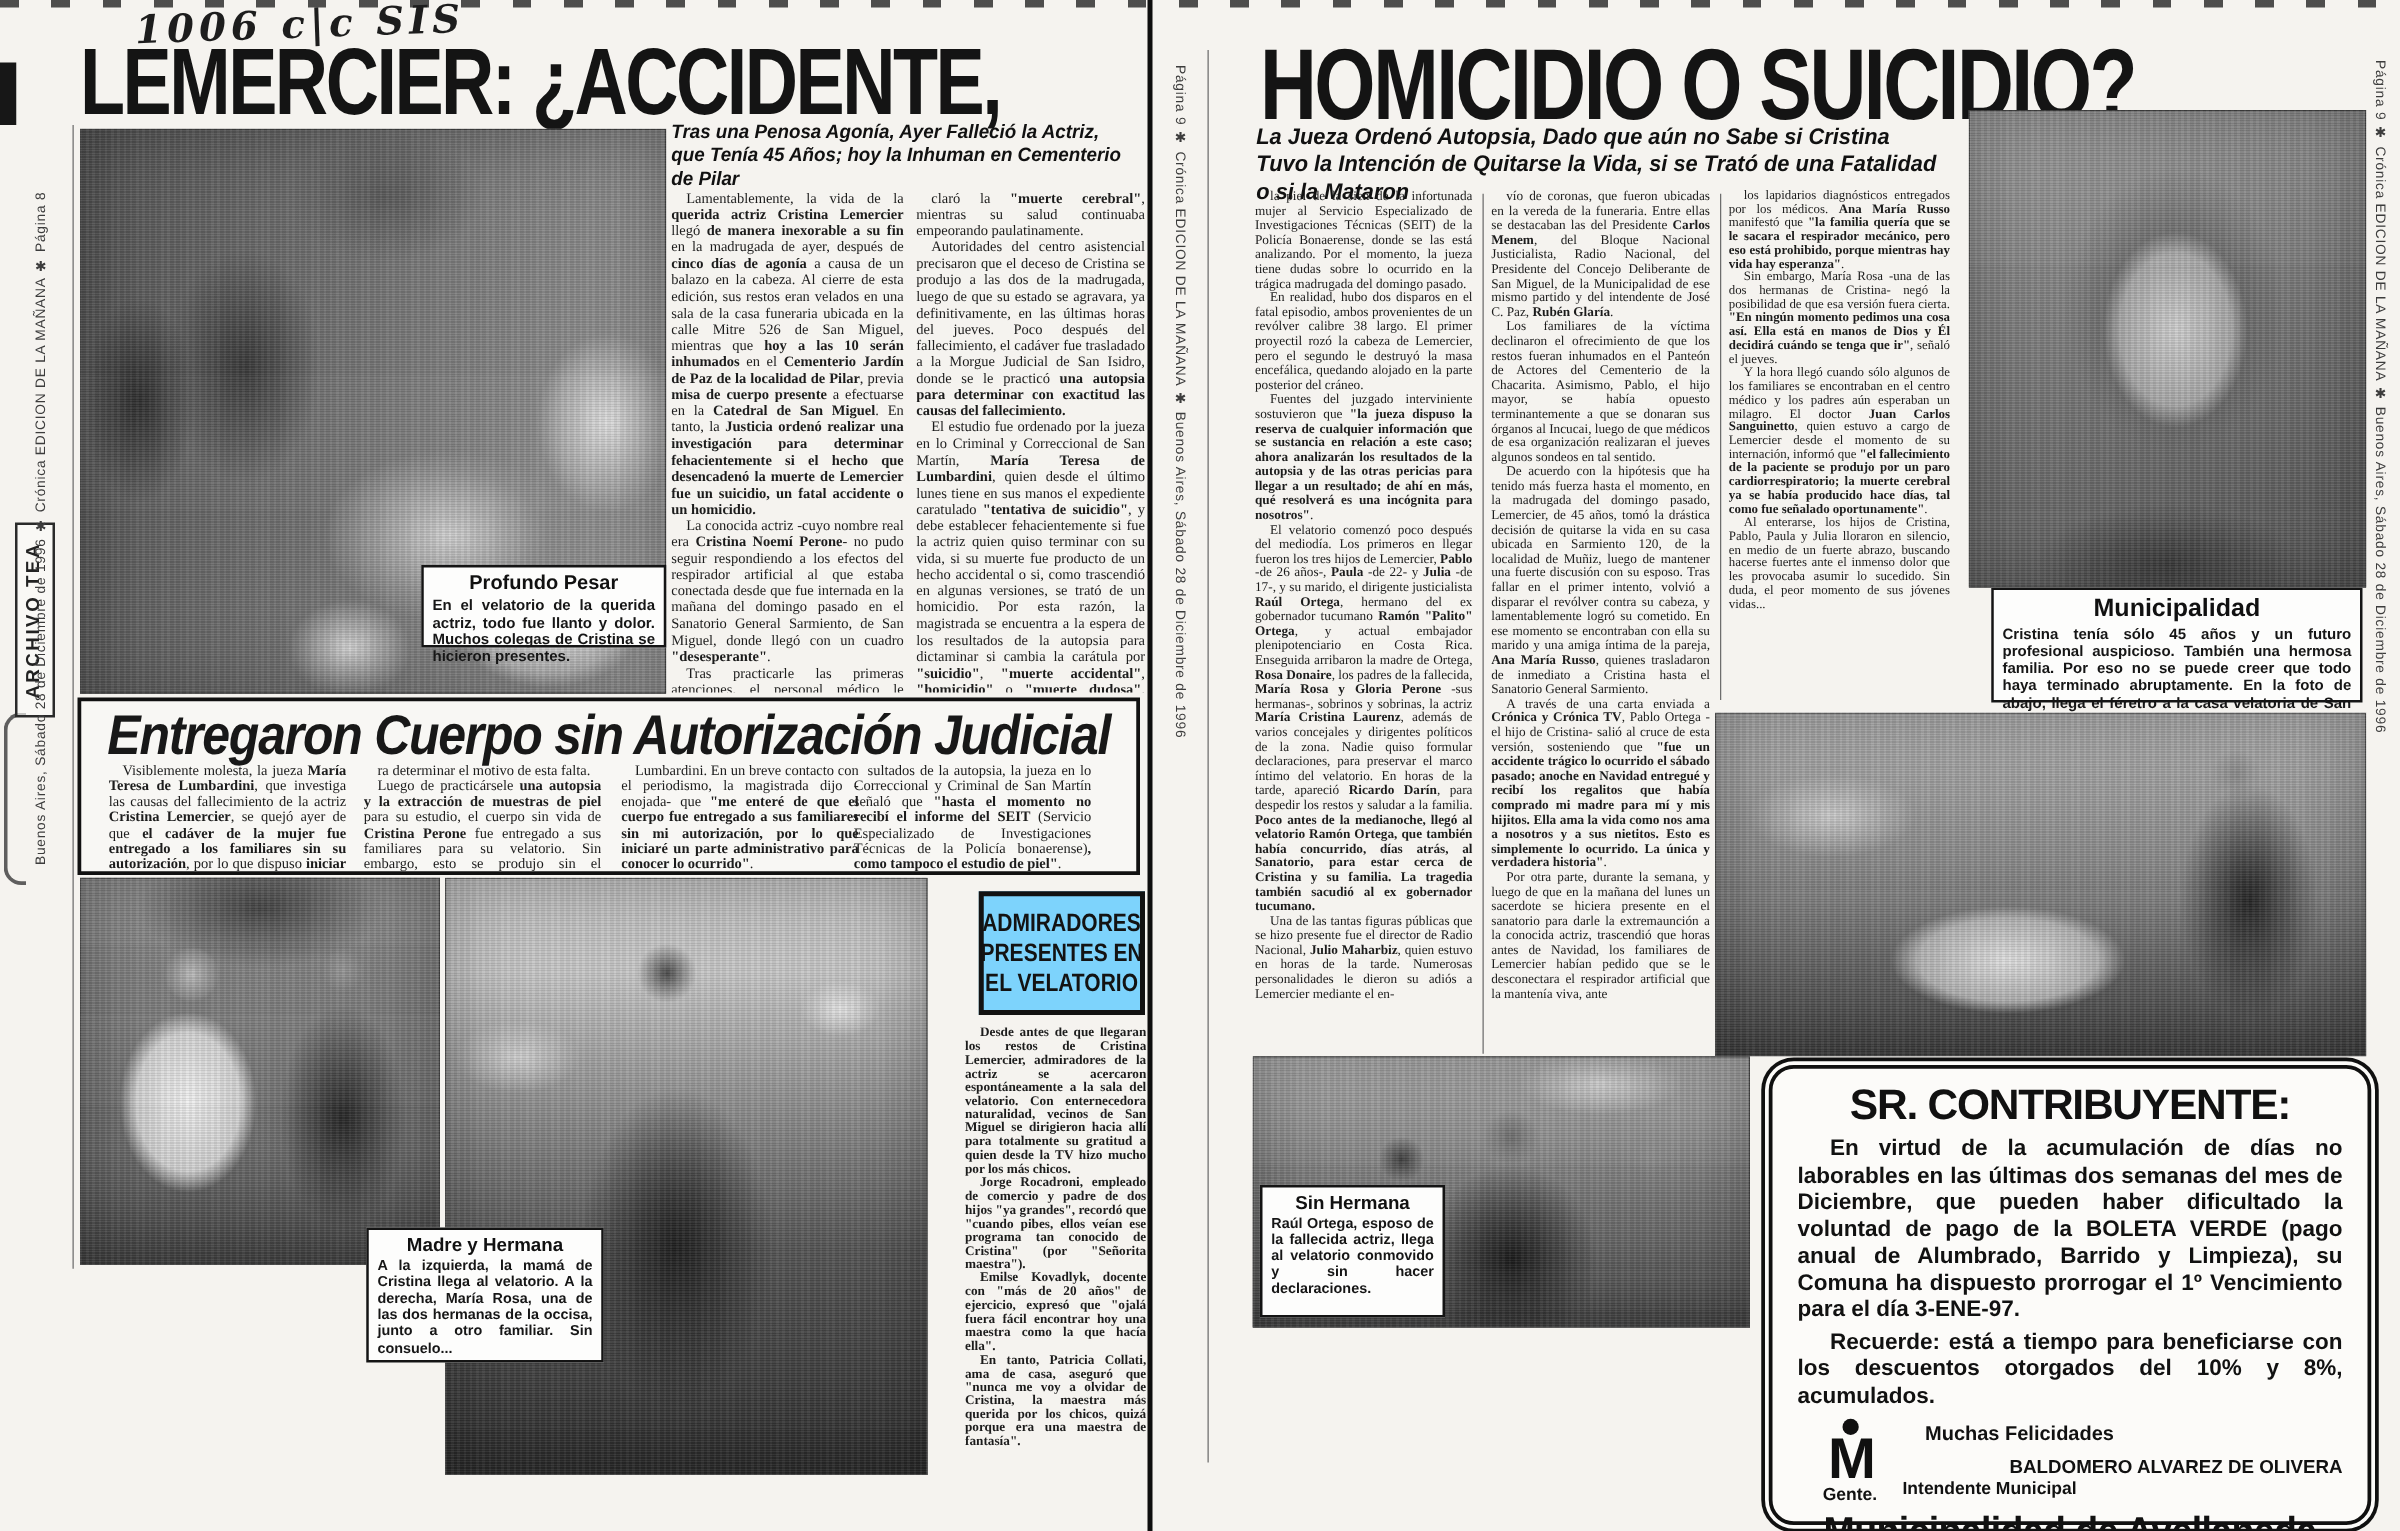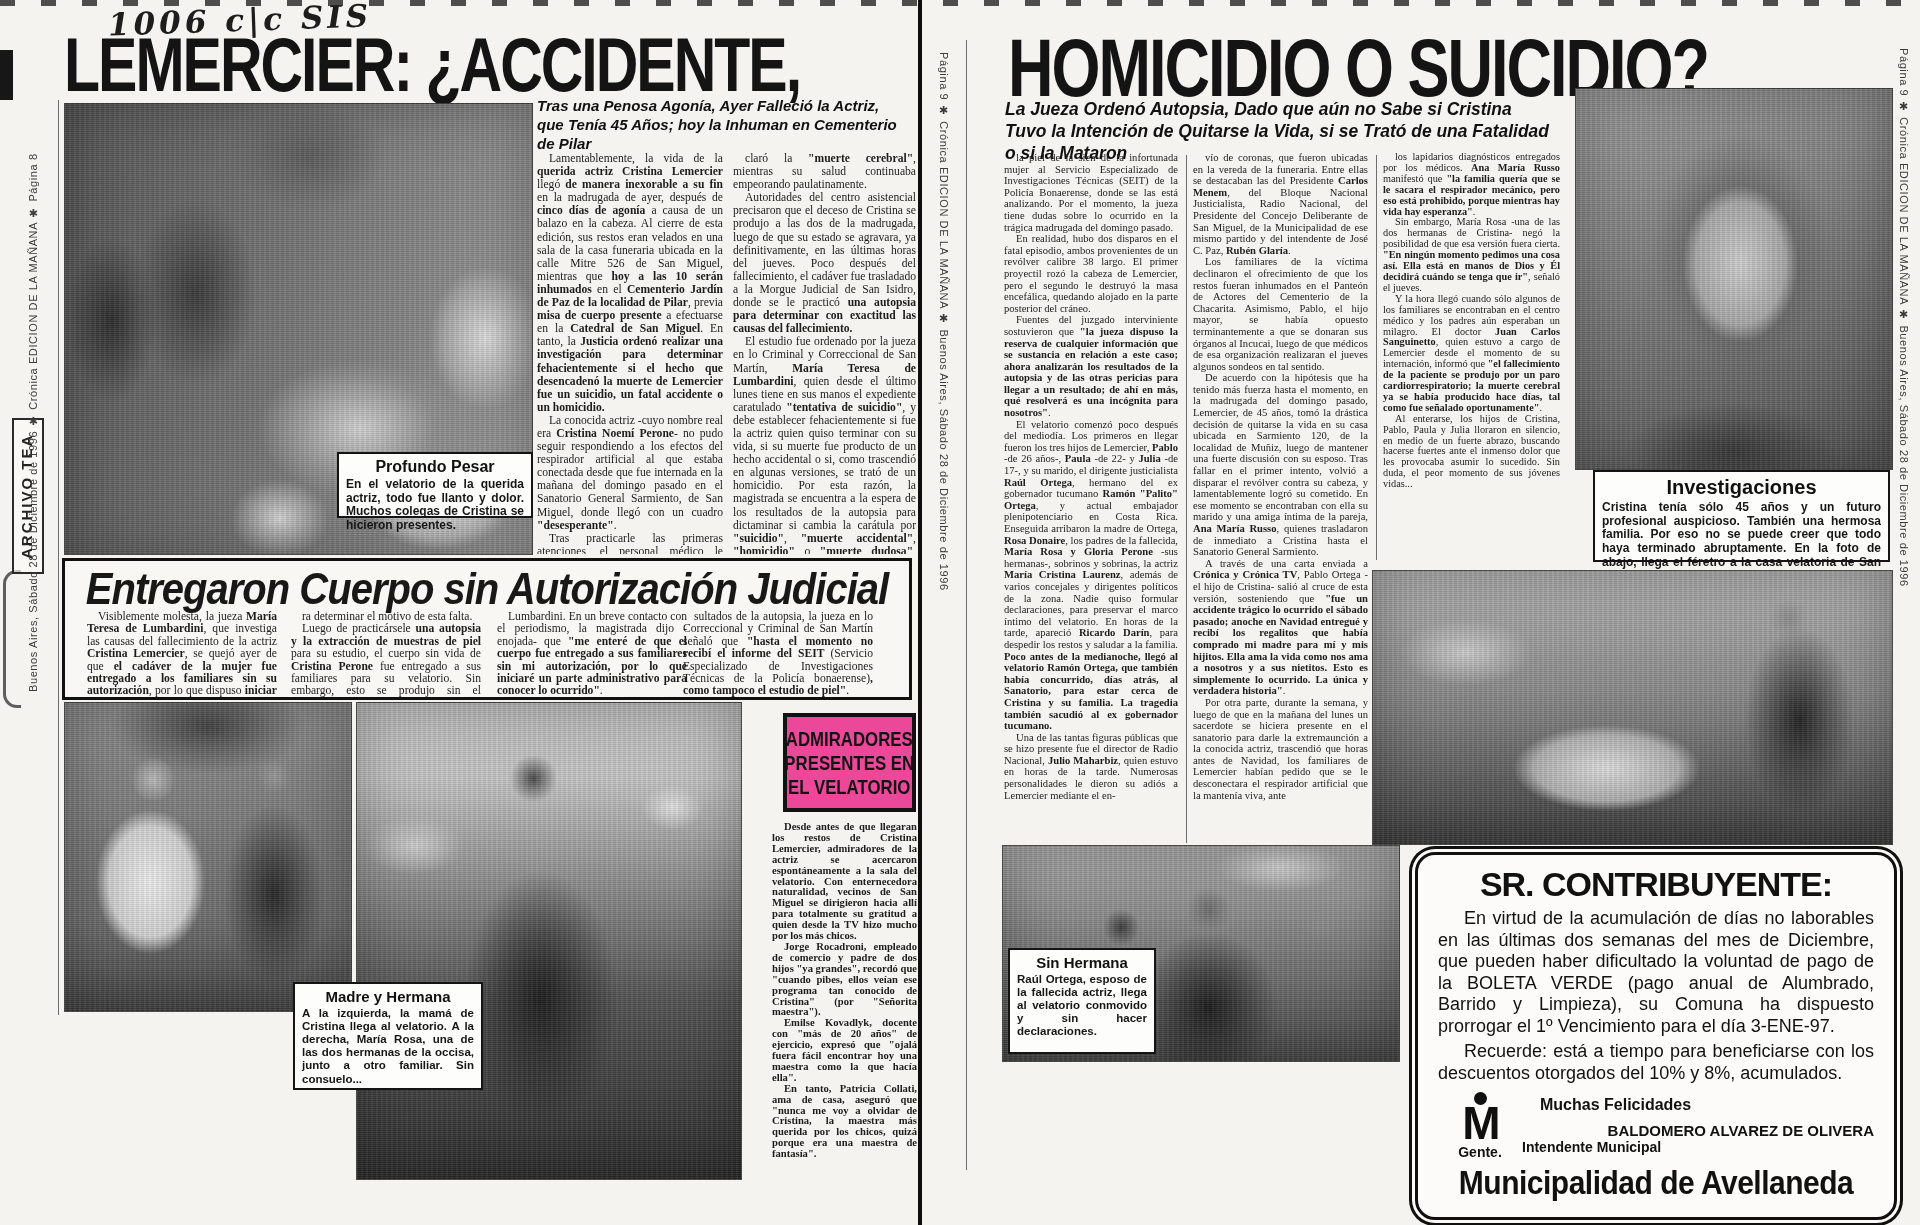--- a/index.html
+++ b/index.html
@@ -90,31 +90,31 @@
   .cap p{margin:0;font-weight:bold;line-height:1.14;color:#161616;text-align:justify;}
   
   .entre-box{left:62px;top:558px;width:850px;height:142px;border:3px solid #111;background:#f8f7f4;box-sizing:border-box;}
   .entre-hl{position:absolute;left:0;top:3px;width:100%;text-align:center;
     font-family:"Liberation Sans",sans-serif;font-weight:900;font-style:italic;font-size:40px;
     letter-spacing:-1px;color:#181818;transform:scaleY(1.12);transform-origin:top center;white-space:nowrap;}
   .entre-col{position:absolute;top:50px;height:86px;width:190px;overflow:hidden;
     font-size:11.6px;line-height:12.4px;text-align:justify;}
   .entre-col p{margin:0;text-indent:11px;}
   
-  .adm-box{left:783px;top:713px;width:133px;height:99px;border:4px solid #121212;background:#ec4899;
+  .adm-box{left:783px;top:713px;width:133px;height:99px;border:4px solid #121212;background:#7dd3fc;
     box-sizing:border-box;display:flex;align-items:center;justify-content:center;text-align:center;}
   .adm-title{font-family:"Liberation Sans",sans-serif;font-weight:900;font-size:20px;line-height:24px;
     color:#131313;transform:scaleX(.84);white-space:nowrap;}
   .adm-col{left:772px;top:822px;width:145px;height:360px;font-size:10.6px;line-height:10.9px;font-weight:bold;}
   
   .ad-box{left:1415px;top:852px;width:482px;height:368px;background:#fcfbf9;border:3px solid #101010;
     border-radius:20px;box-shadow:0 0 0 3px #fcfbf9, 0 0 0 6px #101010;box-sizing:border-box;
     padding:10px 20px 8px;font-family:"Liberation Sans",sans-serif;color:#111;}
   .ad-title{text-align:center;font-weight:900;font-size:34px;letter-spacing:-1px;margin:0;}
-  .ad-box p.adp{margin:4px 0 0;font-weight:normal;font-size:18px;line-height:21.5px;text-align:justify;text-indent:26px;}
+  .ad-box p.adp{margin:4px 0 0;font-weight:bold;font-size:18px;line-height:21.5px;text-align:justify;text-indent:26px;}
   .ad-row{display:flex;align-items:flex-start;margin-top:8px;}
   .logo-m{width:84px;text-align:center;font-family:"Liberation Sans",sans-serif;}
   .logo-dot{width:13px;height:13px;border-radius:50%;background:#101010;margin:0 auto 1px;}
   .logo-letter{font-weight:900;font-size:46px;line-height:.78;letter-spacing:-3px;color:#101010;}
   .logo-word{font-weight:bold;font-size:14px;margin-top:2px;}
   .ad-credits{flex:1;padding-top:4px;}
   .ad-greet{font-weight:bold;font-size:16px;margin:0 0 8px 18px;}
   .ad-name{font-weight:900;font-size:15px;text-align:right;margin:0;}
   .ad-role{font-weight:bold;font-size:14px;text-align:left;margin:0;}
   .ad-footer{margin-top:6px;text-align:center;font-weight:900;font-size:30px;letter-spacing:-.5px;
@@ -215,21 +215,21 @@
   <div class="abs vrule" style="left:1376px;top:155px;height:405px;"></div>
   <div class="abs bodycol rcol rcol3" style="left:1383px;top:152px;width:177px;height:408px;">
       <p class="para">los lapidarios diagnósticos entregados por los médicos. <b>Ana María Russo</b> manifestó que <b>"la familia quería que se le sacara el respirador mecánico, pero eso está prohibido, porque mientras hay vida hay esperanza"</b>.</p>
       <p class="para">Sin embargo, María Rosa -una de las dos hermanas de Cristina- negó la posibilidad de que esa versión fuera cierta. <b>"En ningún momento pedimos una cosa así. Ella está en manos de Dios y Él decidirá cuándo se tenga que ir"</b>, señaló el jueves.</p>
       <p class="para">Y la hora llegó cuando sólo algunos de los familiares se encontraban en el centro médico y los padres aún esperaban un milagro. El doctor <b>Juan Carlos Sanguinetto</b>, quien estuvo a cargo de Lemercier desde el momento de su internación, informó que <b>"el fallecimiento de la paciente se produjo por un paro cardiorrespiratorio; la muerte cerebral ya se había producido hace días, tal como fue señalado oportunamente"</b>.</p>
       <p class="para">Al enterarse, los hijos de Cristina, Pablo, Paula y Julia lloraron en silencio, en medio de un fuerte abrazo, buscando hacerse fuertes ante el inmenso dolor que les provocaba asumir lo sucedido. Sin duda, el peor momento de sus jóvenes vidas...</p>
     </div>
 
   <div class="abs photo ph-face" style="left:1575px;top:88px;width:318px;height:382px;"></div>
   <div class="abs cap" style="left:1593px;top:470px;width:297px;height:92px;">
-    <h4 style="font-size:20px;">Investigaciones</h4>
+    <h4 style="font-size:20px;">Municipalidad</h4>
     <p style="font-size:12px;">Cristina tenía sólo 45 años y un futuro profesional auspicioso. También una hermosa familia. Por eso no se puede creer que todo haya terminado abruptamente. En la foto de abajo, llega el féretro a la casa velatoria de San Miguel.</p>
   </div>
   <div class="abs photo ph-feretro" style="left:1372px;top:570px;width:521px;height:275px;"></div>
   <div class="abs photo ph-crowd" style="left:1002px;top:845px;width:398px;height:217px;"></div>
   <div class="abs cap" style="left:1008px;top:948px;width:148px;height:106px;">
     <h4 style="font-size:15px;">Sin Hermana</h4>
     <p style="font-size:11.5px;">Raúl Ortega, esposo de la fallecida actriz, llega al velatorio conmovido y sin hacer declaraciones.</p>
   </div>
 
   <div class="abs ad-box">

